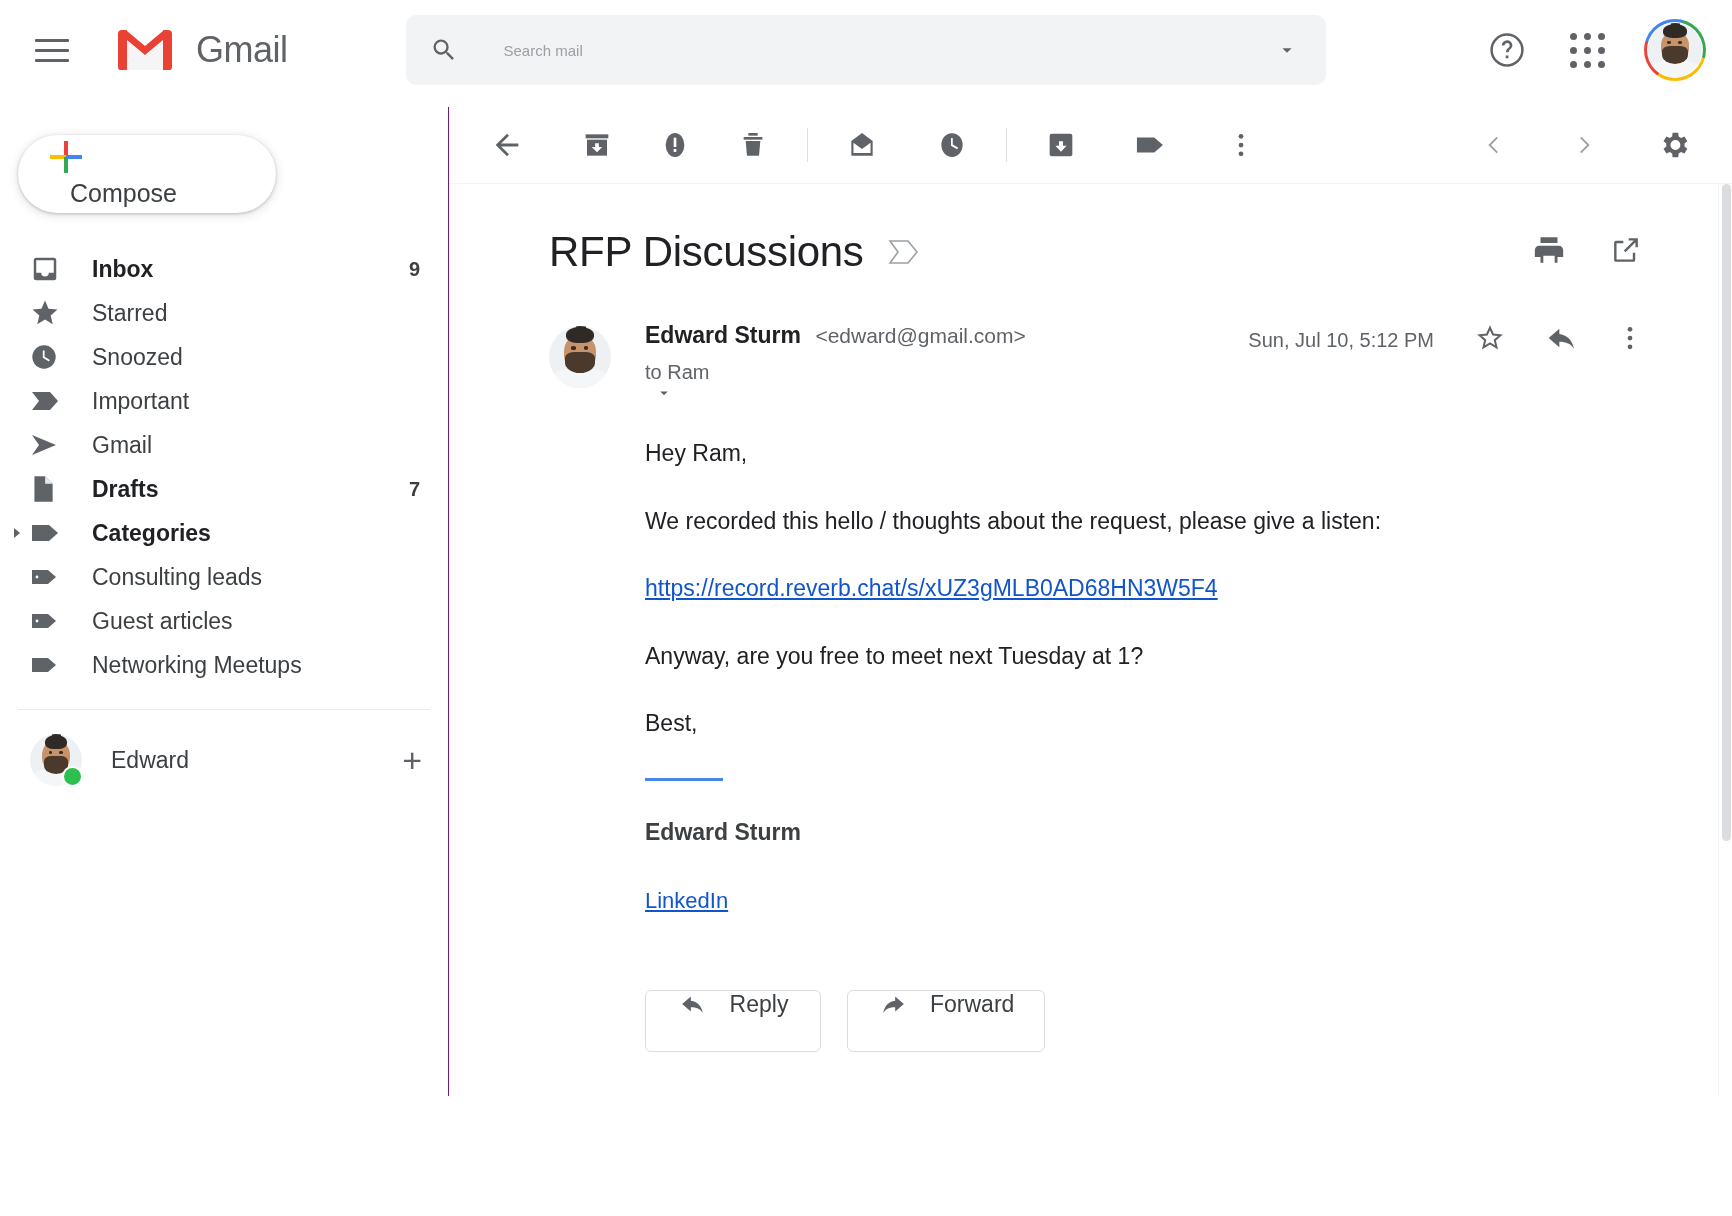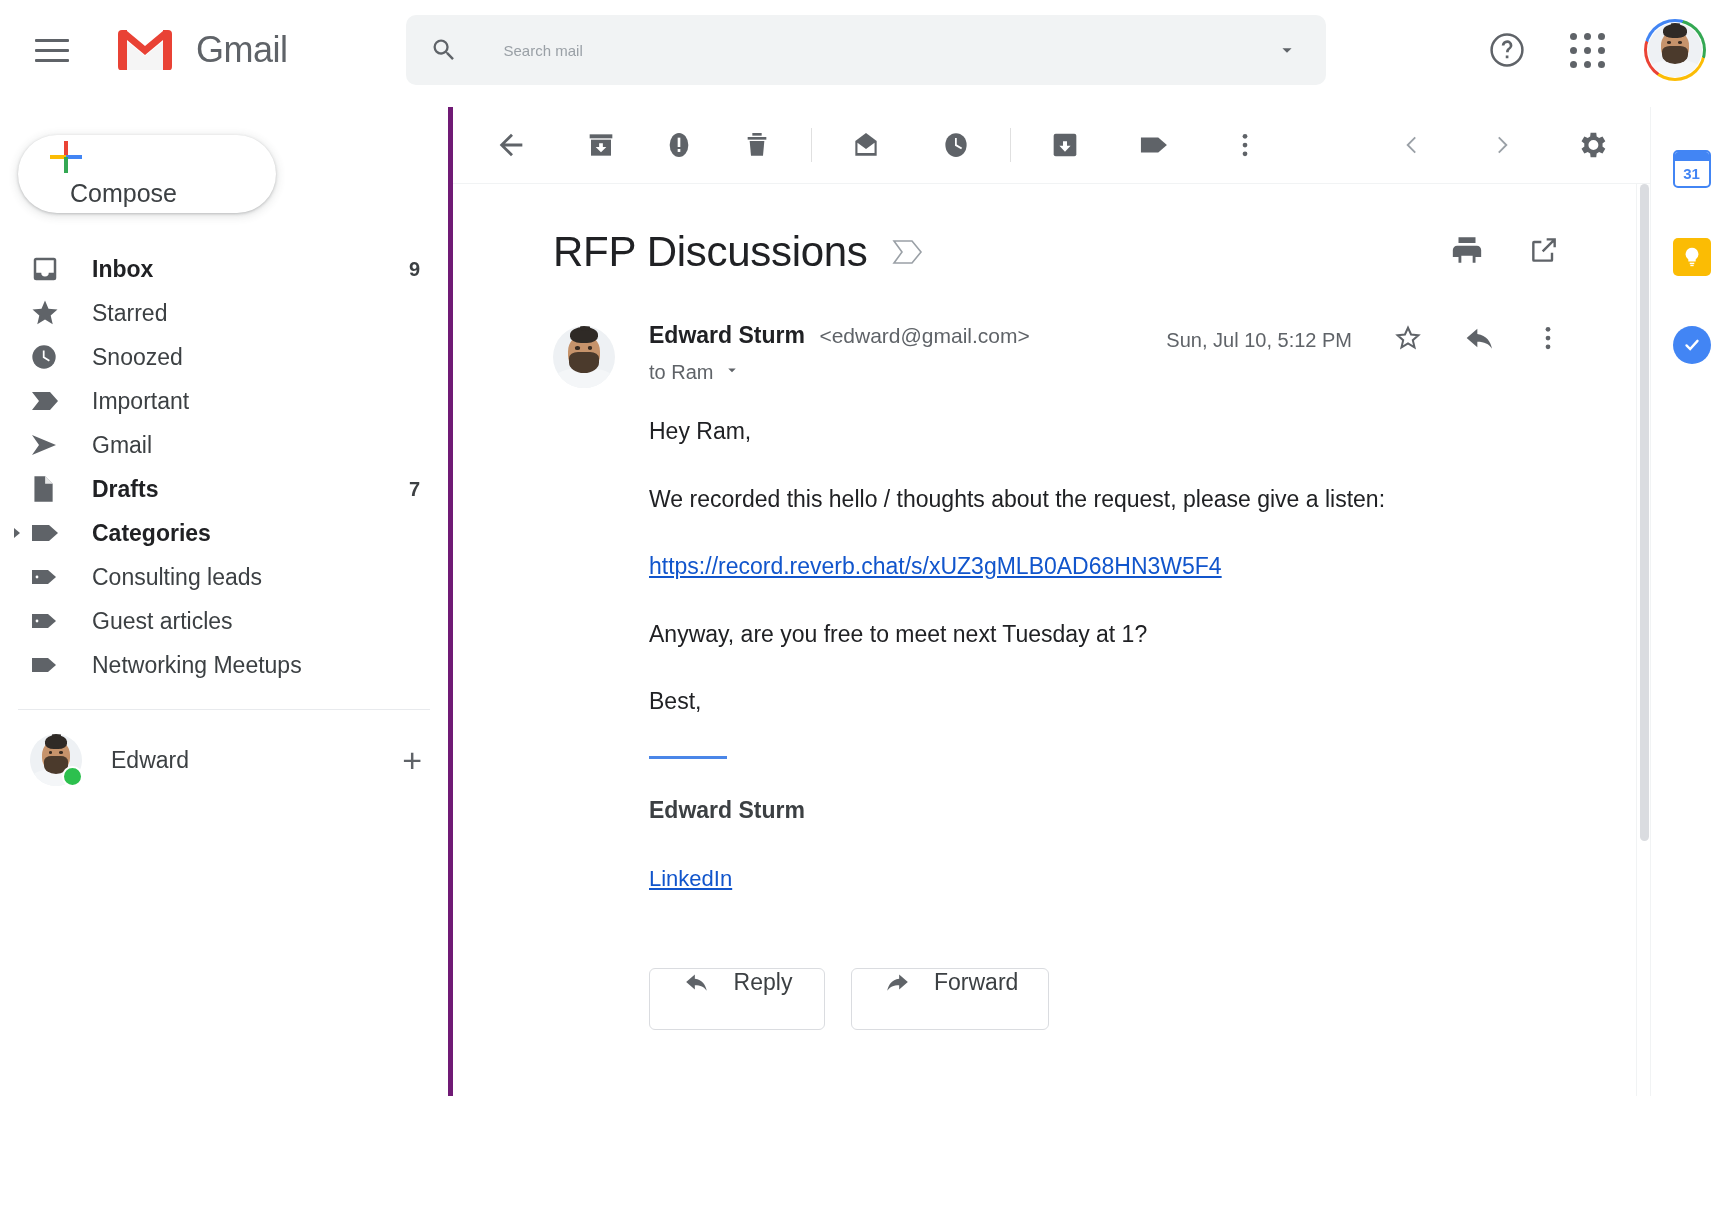--- a/index.html
+++ b/index.html
@@ -93,21 +93,21 @@
   .sidebar-divider { height: 1px; background: #e8eaed; margin: 22px 18px 0 18px; }
 
   .account-row { display: flex; align-items: center; height: 84px; padding: 0 26px 0 30px; margin-top: 8px; cursor:pointer; }
   .account-avatar { width: 52px; height: 52px; border-radius: 50%; overflow: hidden; position: relative; flex: 0 0 52px; }
   .status-dot { position: absolute; right: -2px; bottom: -1px; width: 21px; height: 21px;
     border-radius: 50%; background: #2cc04e; border: 2px solid #fff; z-index: 3; }
   .account-name { font-size: 23px; color: #3c4043; margin-left: 26px; }
   .account-add { margin-left: auto; font-size: 34px; color: #5f6368; line-height: 1; }
 
   
-  .main { flex: 1; min-width: 0; display: flex; flex-direction: column; border-left: 5px solid #701a75; }
+  .main { flex: 1; min-width: 0; display: flex; flex-direction: column; border-left: 1px solid #701a75; }
   .toolbar { height: 76px; flex: 0 0 76px; display: flex; align-items: center; padding: 0 30px 0 30px; }
   .tb-btn { width: 56px; height: 56px; display: flex; align-items: center; justify-content: center;
     border-radius: 50%; cursor: pointer; }
   .tb-gap { width: 22px; }
   .tb-gap-lg { width: 34px; }
   .tb-sep { width: 1px; height: 34px; background: #e0e0e0; margin: 0 26px; }
   .tb-right { margin-left: auto; display: flex; align-items: center; }
 
   .reading {
     flex: 1; min-height: 0; background: #fff;
@@ -120,21 +120,21 @@
   .subject { font-size: 42px; color: #202124; font-weight: normal; letter-spacing: -0.3px; }
   .inbox-chip { margin-left: 24px; width: 34px; height: 30px; }
   .subject-actions { margin-left: auto; display: flex; align-items: center; gap: 44px; padding-right: 30px; }
 
   .msg { margin-top: 46px; display: flex; }
   .msg-avatar { width: 62px; height: 62px; border-radius: 50%; overflow: hidden; flex: 0 0 62px; margin-top: 4px; }
   .msg-body { flex: 1; margin-left: 34px; min-width: 0; }
   .msg-head { display: flex; align-items: flex-start; }
   .sender-name { font-size: 23px; font-weight: bold; color: #202124; }
   .sender-email { font-size: 21px; color: #5f6368; margin-left: 10px; }
-  .to-line { display: flex; margin-top: 12px; }
+  .to-line { display: flex; margin-top: 12px; flex-direction: column; }
   .to-text { font-size: 20px; color: #5f6368; }
   .to-caret { margin-left: 10px; }
   .msg-meta { margin-left: auto; display: flex; align-items: center; gap: 40px; padding-right: 30px; }
   .msg-date { font-size: 20px; color: #5f6368; white-space: nowrap; }
 
   .mail-text { margin-top: 34px; font-size: 23px; color: #202124; line-height: 1.2; }
   .mail-text p { margin-bottom: 40px; }
   .mail-link { color: #1155cc; text-decoration: underline; word-break: break-all; cursor: pointer; }
   .sig-rule { width: 78px; height: 3px; background: #4a86e8; margin: 8px 0 38px 0; }
   .sig-name { font-size: 23px; font-weight: bold; color: #3c4043; margin-bottom: 40px; }
@@ -592,39 +592,15 @@
             </div>
           </div>
         </div>
 
         <div class="read-scroll">
           <div class="read-thumb"></div>
         </div>
       </div>
     </div>
 
-    <div class="rail">
-      <div class="rail-icon">
-        <div class="cal-icon">
-          <div class="bar"></div>
-          <div class="num">31</div>
-        </div>
-      </div>
-      <div class="rail-icon">
-        <div class="keep-icon">
-          <svg width="22" height="22" viewBox="0 0 24 24">
-            <path fill="#fff" d="M12 2a7 7 0 00-4 12.7V17h8v-2.3A7 7 0 0012 2z"></path>
-            <rect x="9.5" y="18.2" width="5" height="1.6" fill="#fff"></rect>
-            <rect x="10.2" y="20.5" width="3.6" height="1.5" fill="#fff"></rect>
-          </svg>
-        </div>
-      </div>
-      <div class="rail-icon">
-        <div class="tasks-icon">
-          <svg width="22" height="22" viewBox="0 0 24 24">
-              <path fill="none" stroke="#fff" stroke-width="2.6" stroke-linecap="round" d="M6 12.5l4 4 8-9"></path>
-            </svg>
-        </div>
-      </div>
-    </div>
 
   </div>
 </div>
 
 </body></html>

